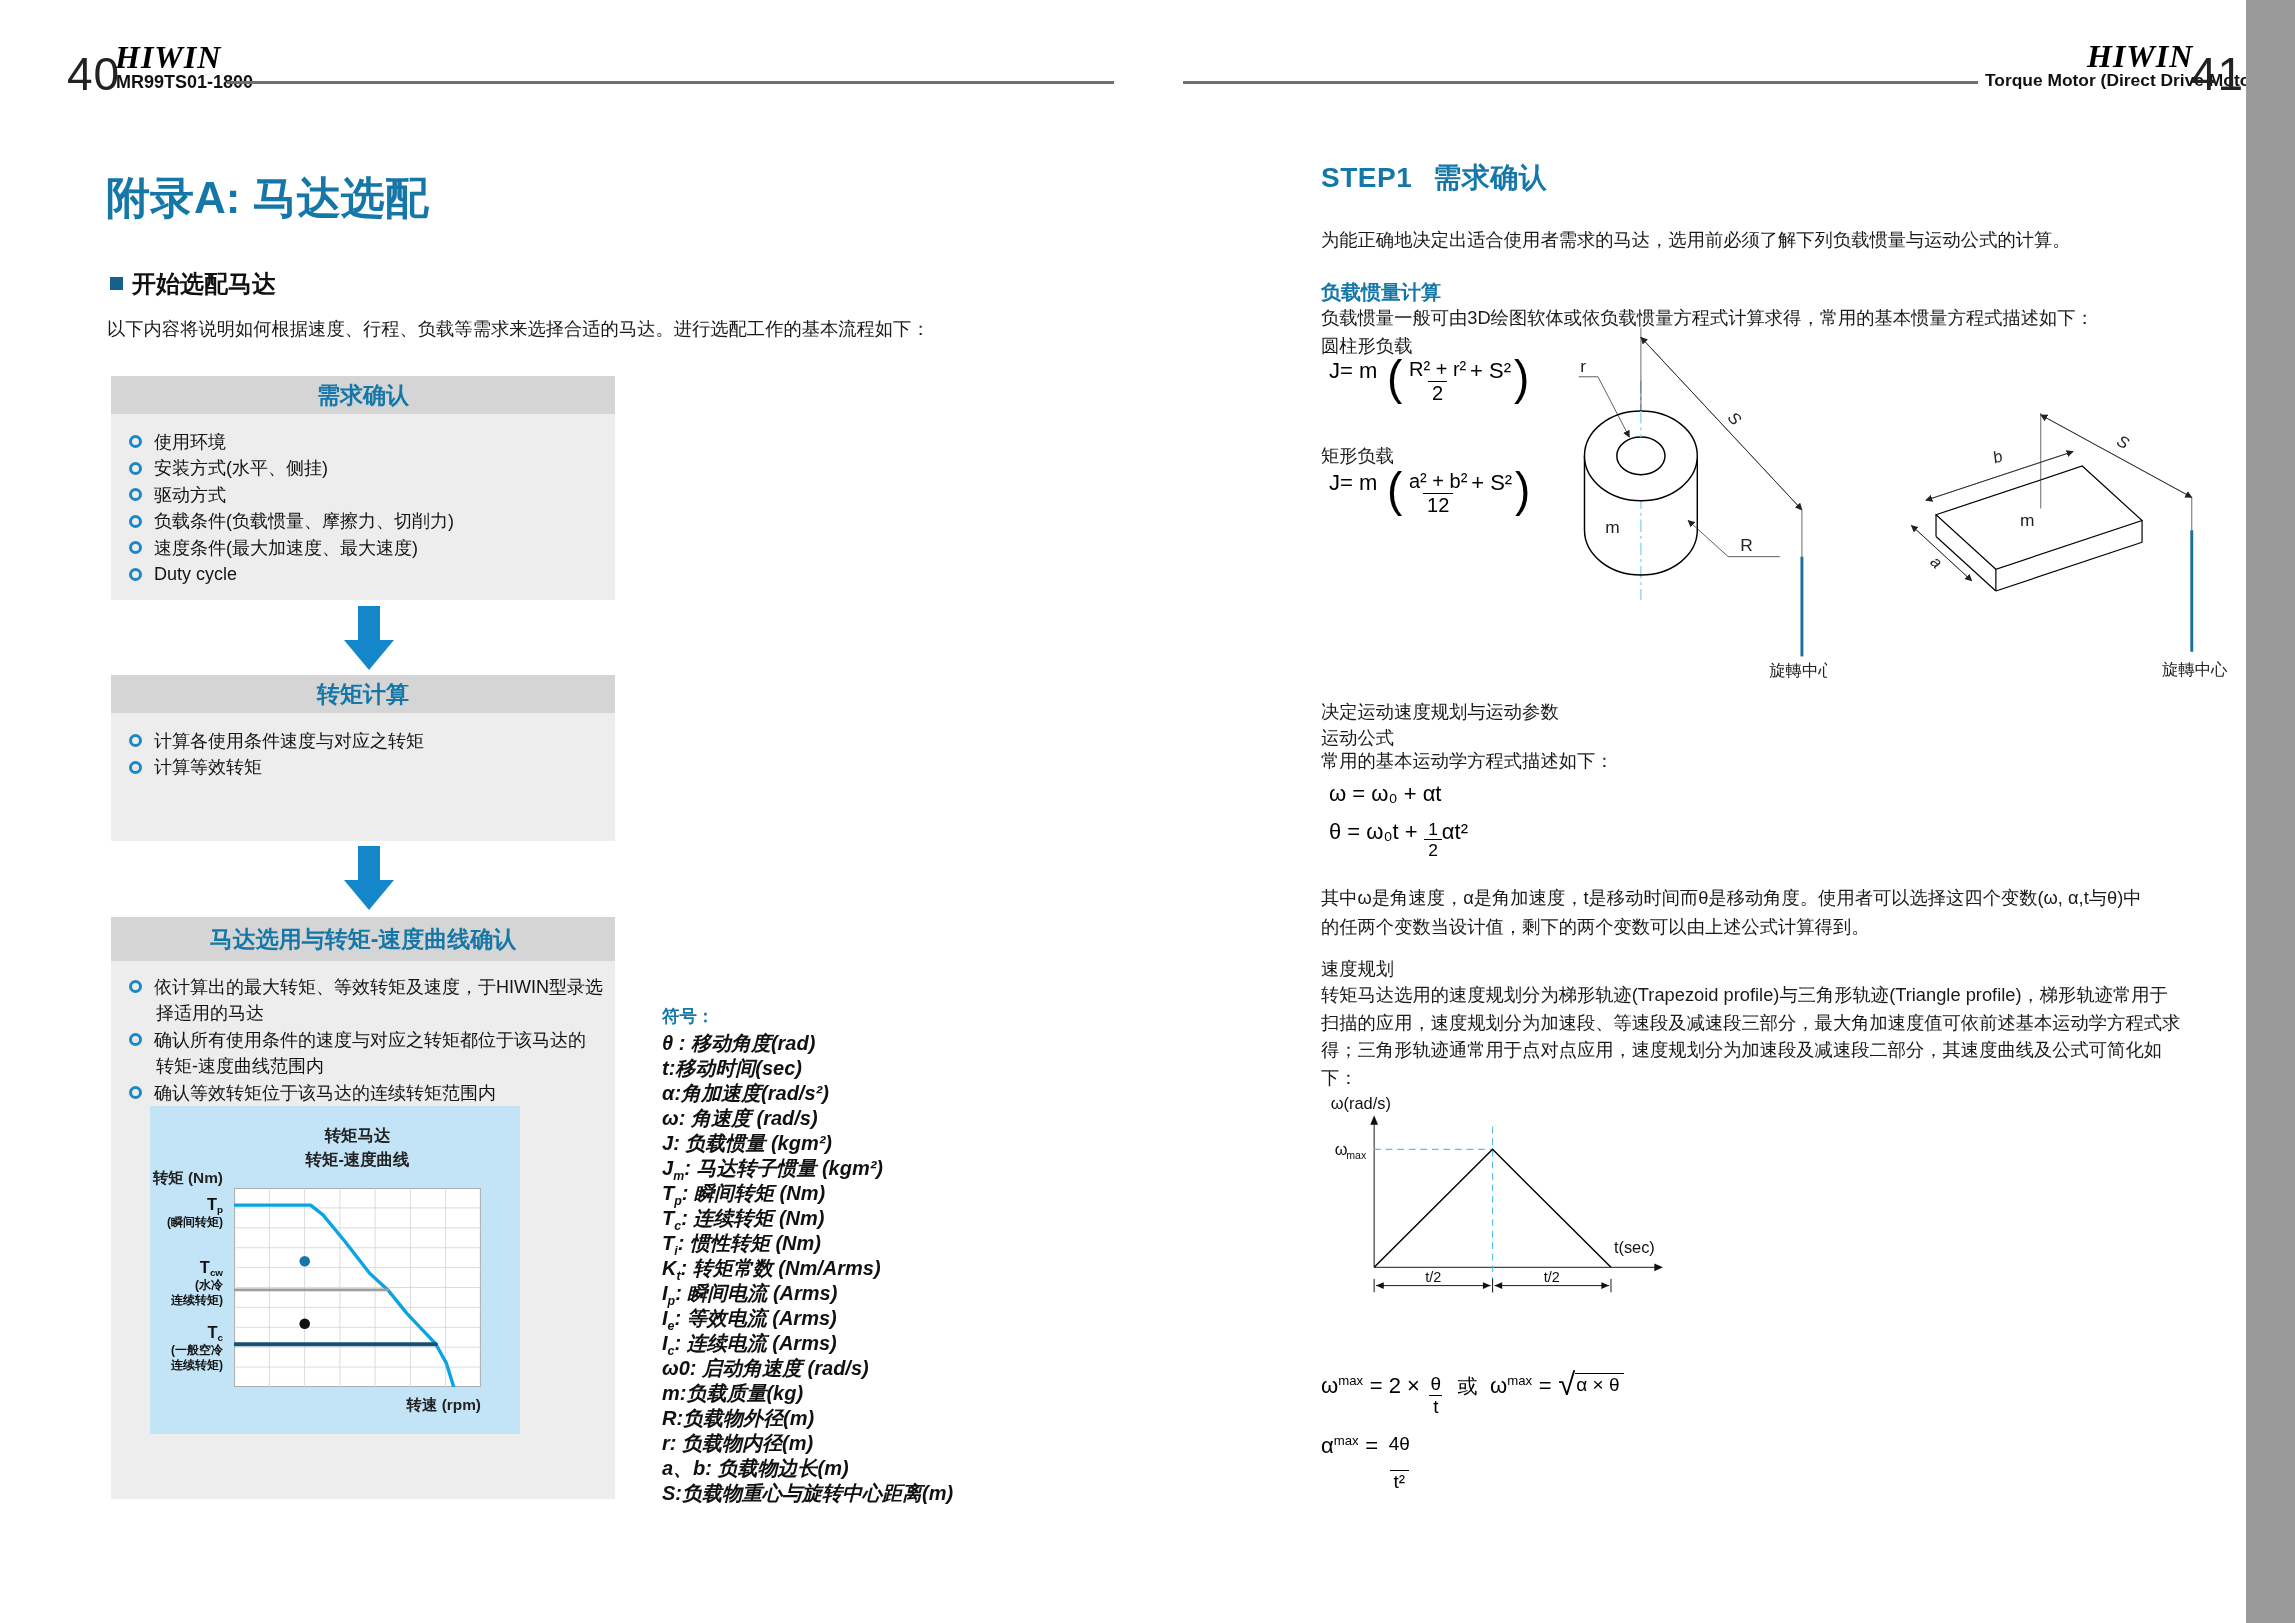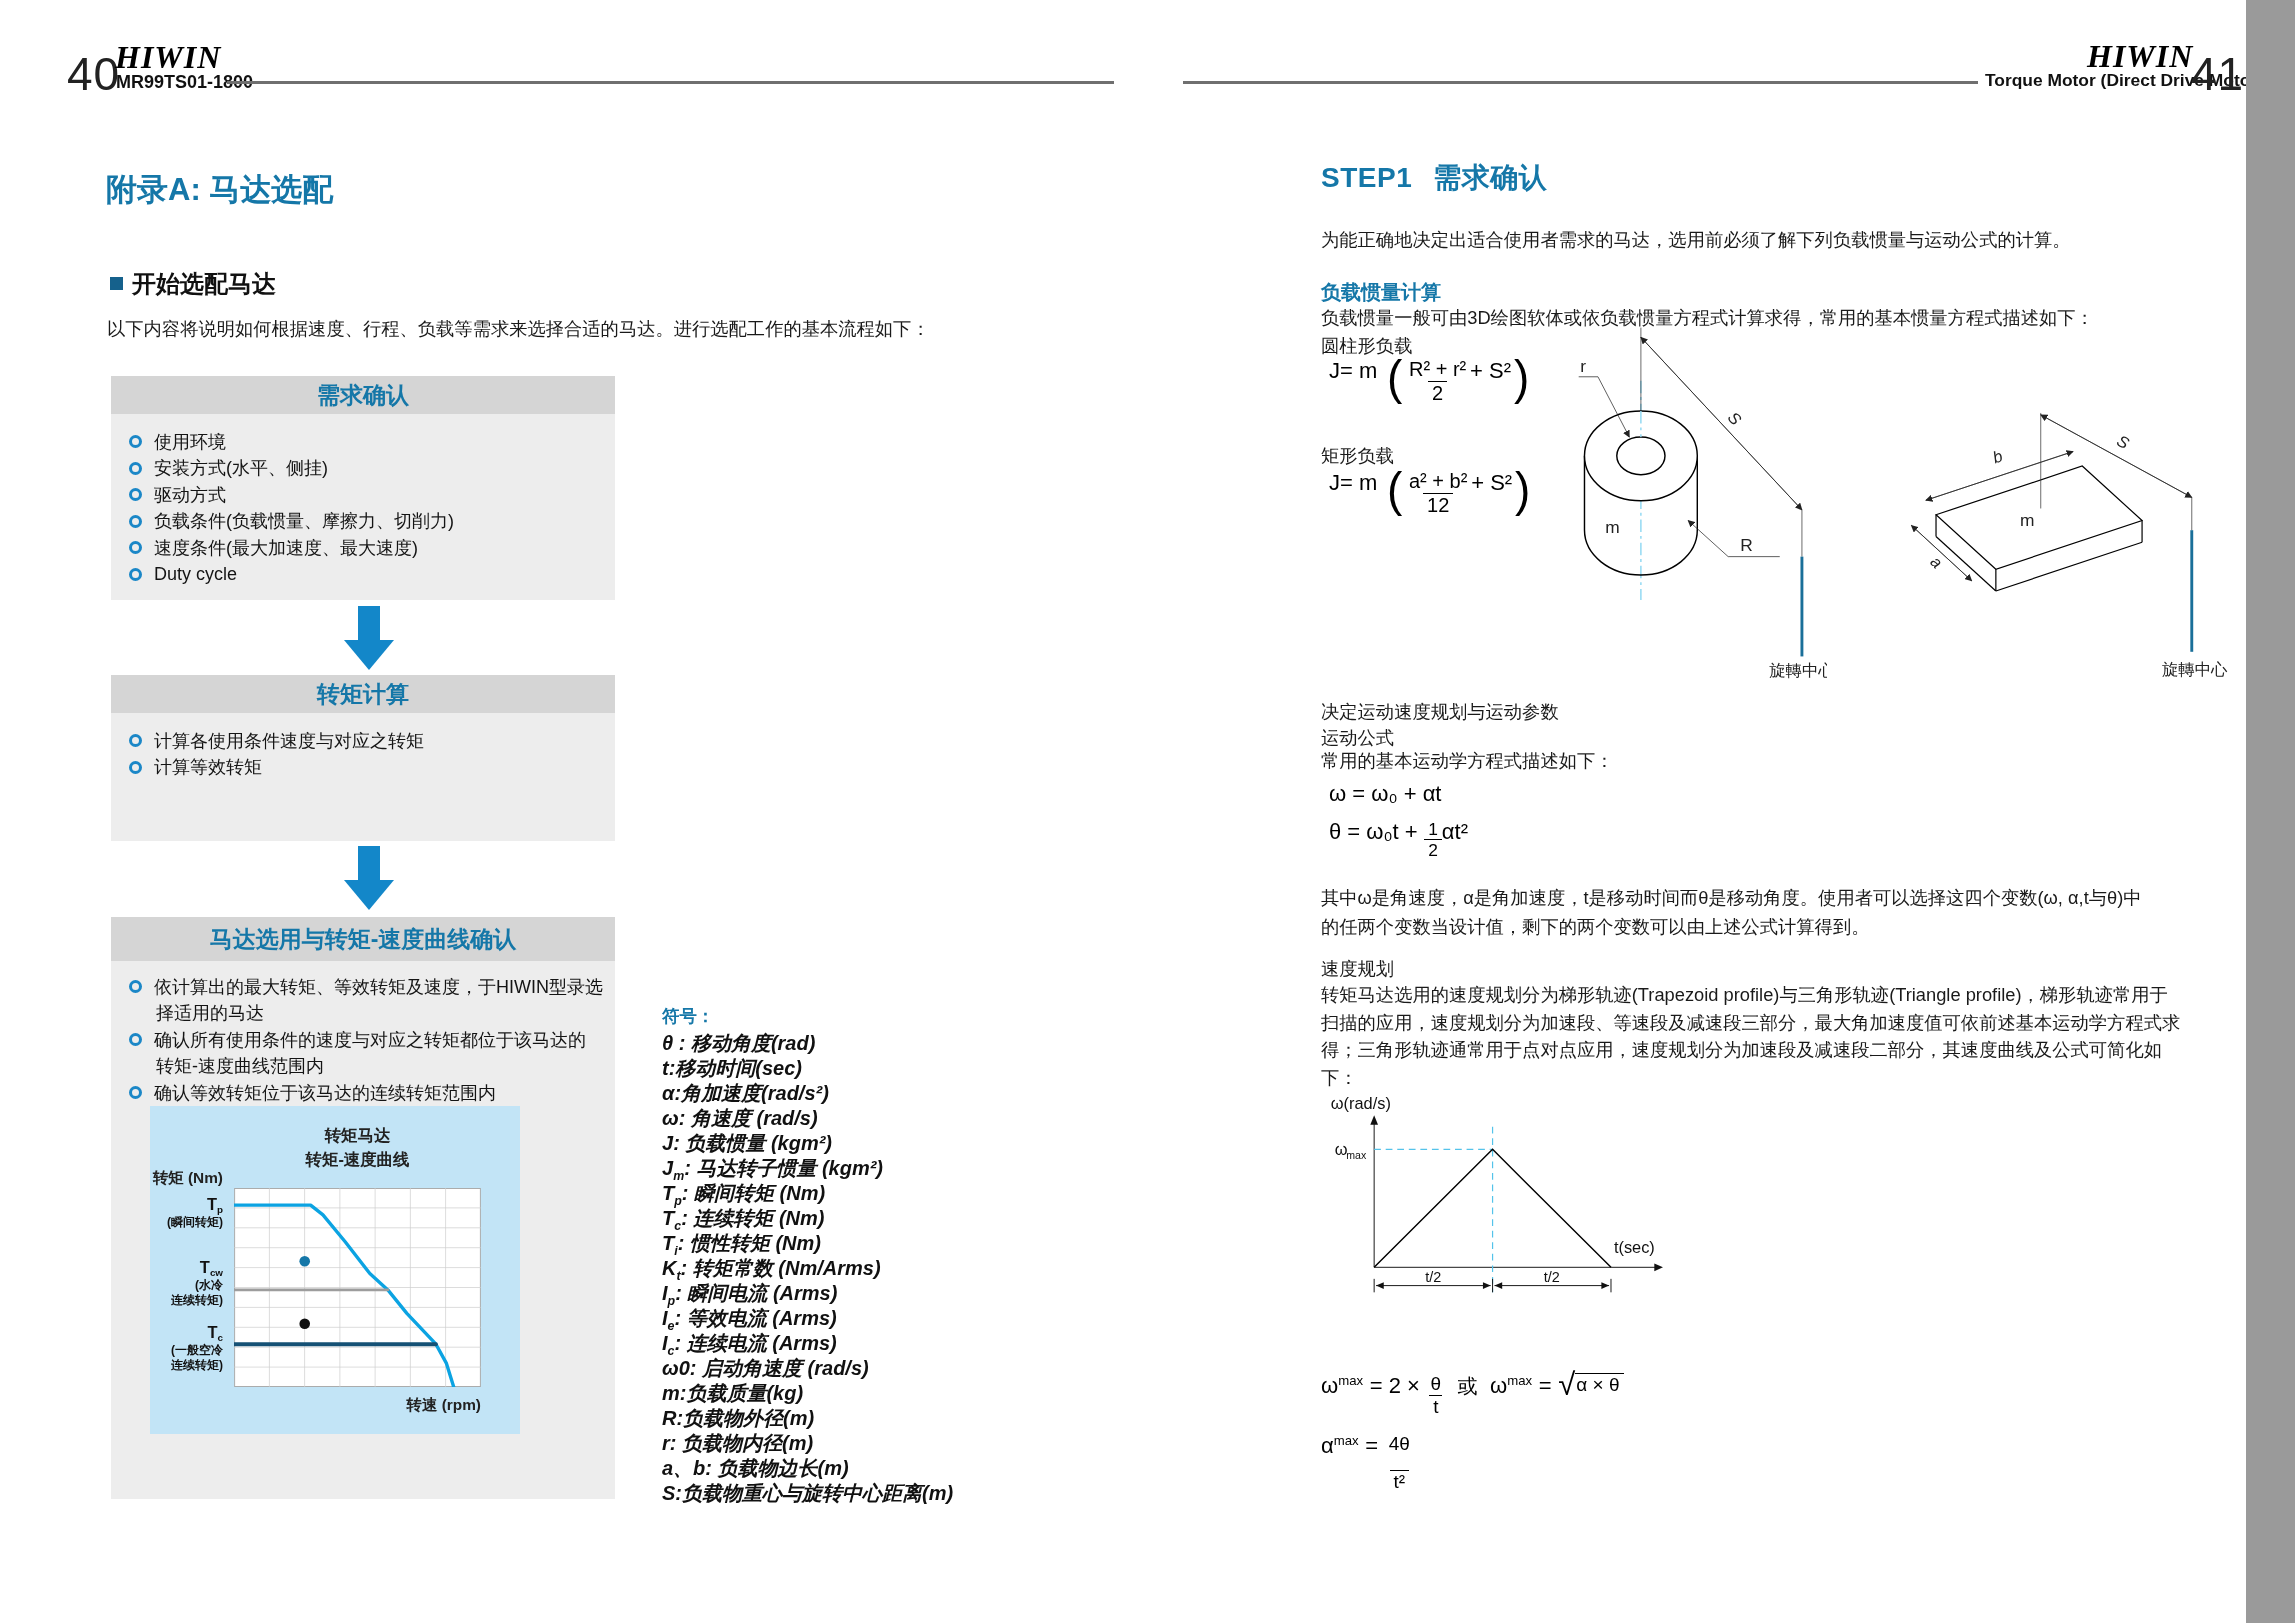--- a/index.html
+++ b/index.html
@@ -6,21 +6,21 @@
   #page{position:relative;width:2246px;height:1623px;background:#ffffff;overflow:hidden;
         font-family:"Liberation Sans",sans-serif;color:#1a1a1a;}
   .abs{position:absolute;white-space:nowrap;}
   
   .pagenum{font-size:46px;color:#222;letter-spacing:1px;}
   .brand{font-family:"Liberation Serif",serif;font-style:italic;font-weight:700;font-size:32px;color:#000;letter-spacing:1px;}
   .doccode{font-size:18px;font-weight:700;color:#111;}
   .subtitle{font-size:17.4px;font-weight:700;color:#111;}
   .rule{position:absolute;height:2.9px;background:#6f6f6f;}
   
-  .bigtitle{font-size:31px;font-weight:700;color:#1577a8;}
+  .bigtitle{font-size:44px;font-weight:700;color:#1577a8;}
   .secmark{position:absolute;width:13px;height:13px;background:#15618c;}
   .sectitle{font-size:24px;font-weight:700;color:#111;}
   .body38{font-size:18.3px;color:#1a1a1a;}
   .flowbox{position:absolute;left:111px;width:504px;background:#ededed;}
   .flowhead{width:100%;background:#d5d5d5;display:flex;align-items:center;justify-content:center;}
   .flowtitle{font-size:23px;font-weight:700;color:#1577a8;}
   .flowitems{padding:14.5px 0 0 18.3px;}
   .flowitem{display:flex;align-items:center;height:26.5px;font-size:18px;color:#141414;}
   .ring{flex:0 0 auto;width:7.2px;height:7.2px;border:3.9px solid #1b87c7;border-radius:50%;margin-right:11.6px;}
   .ringpad{flex:0 0 auto;width:15px;margin-right:11.6px;}

